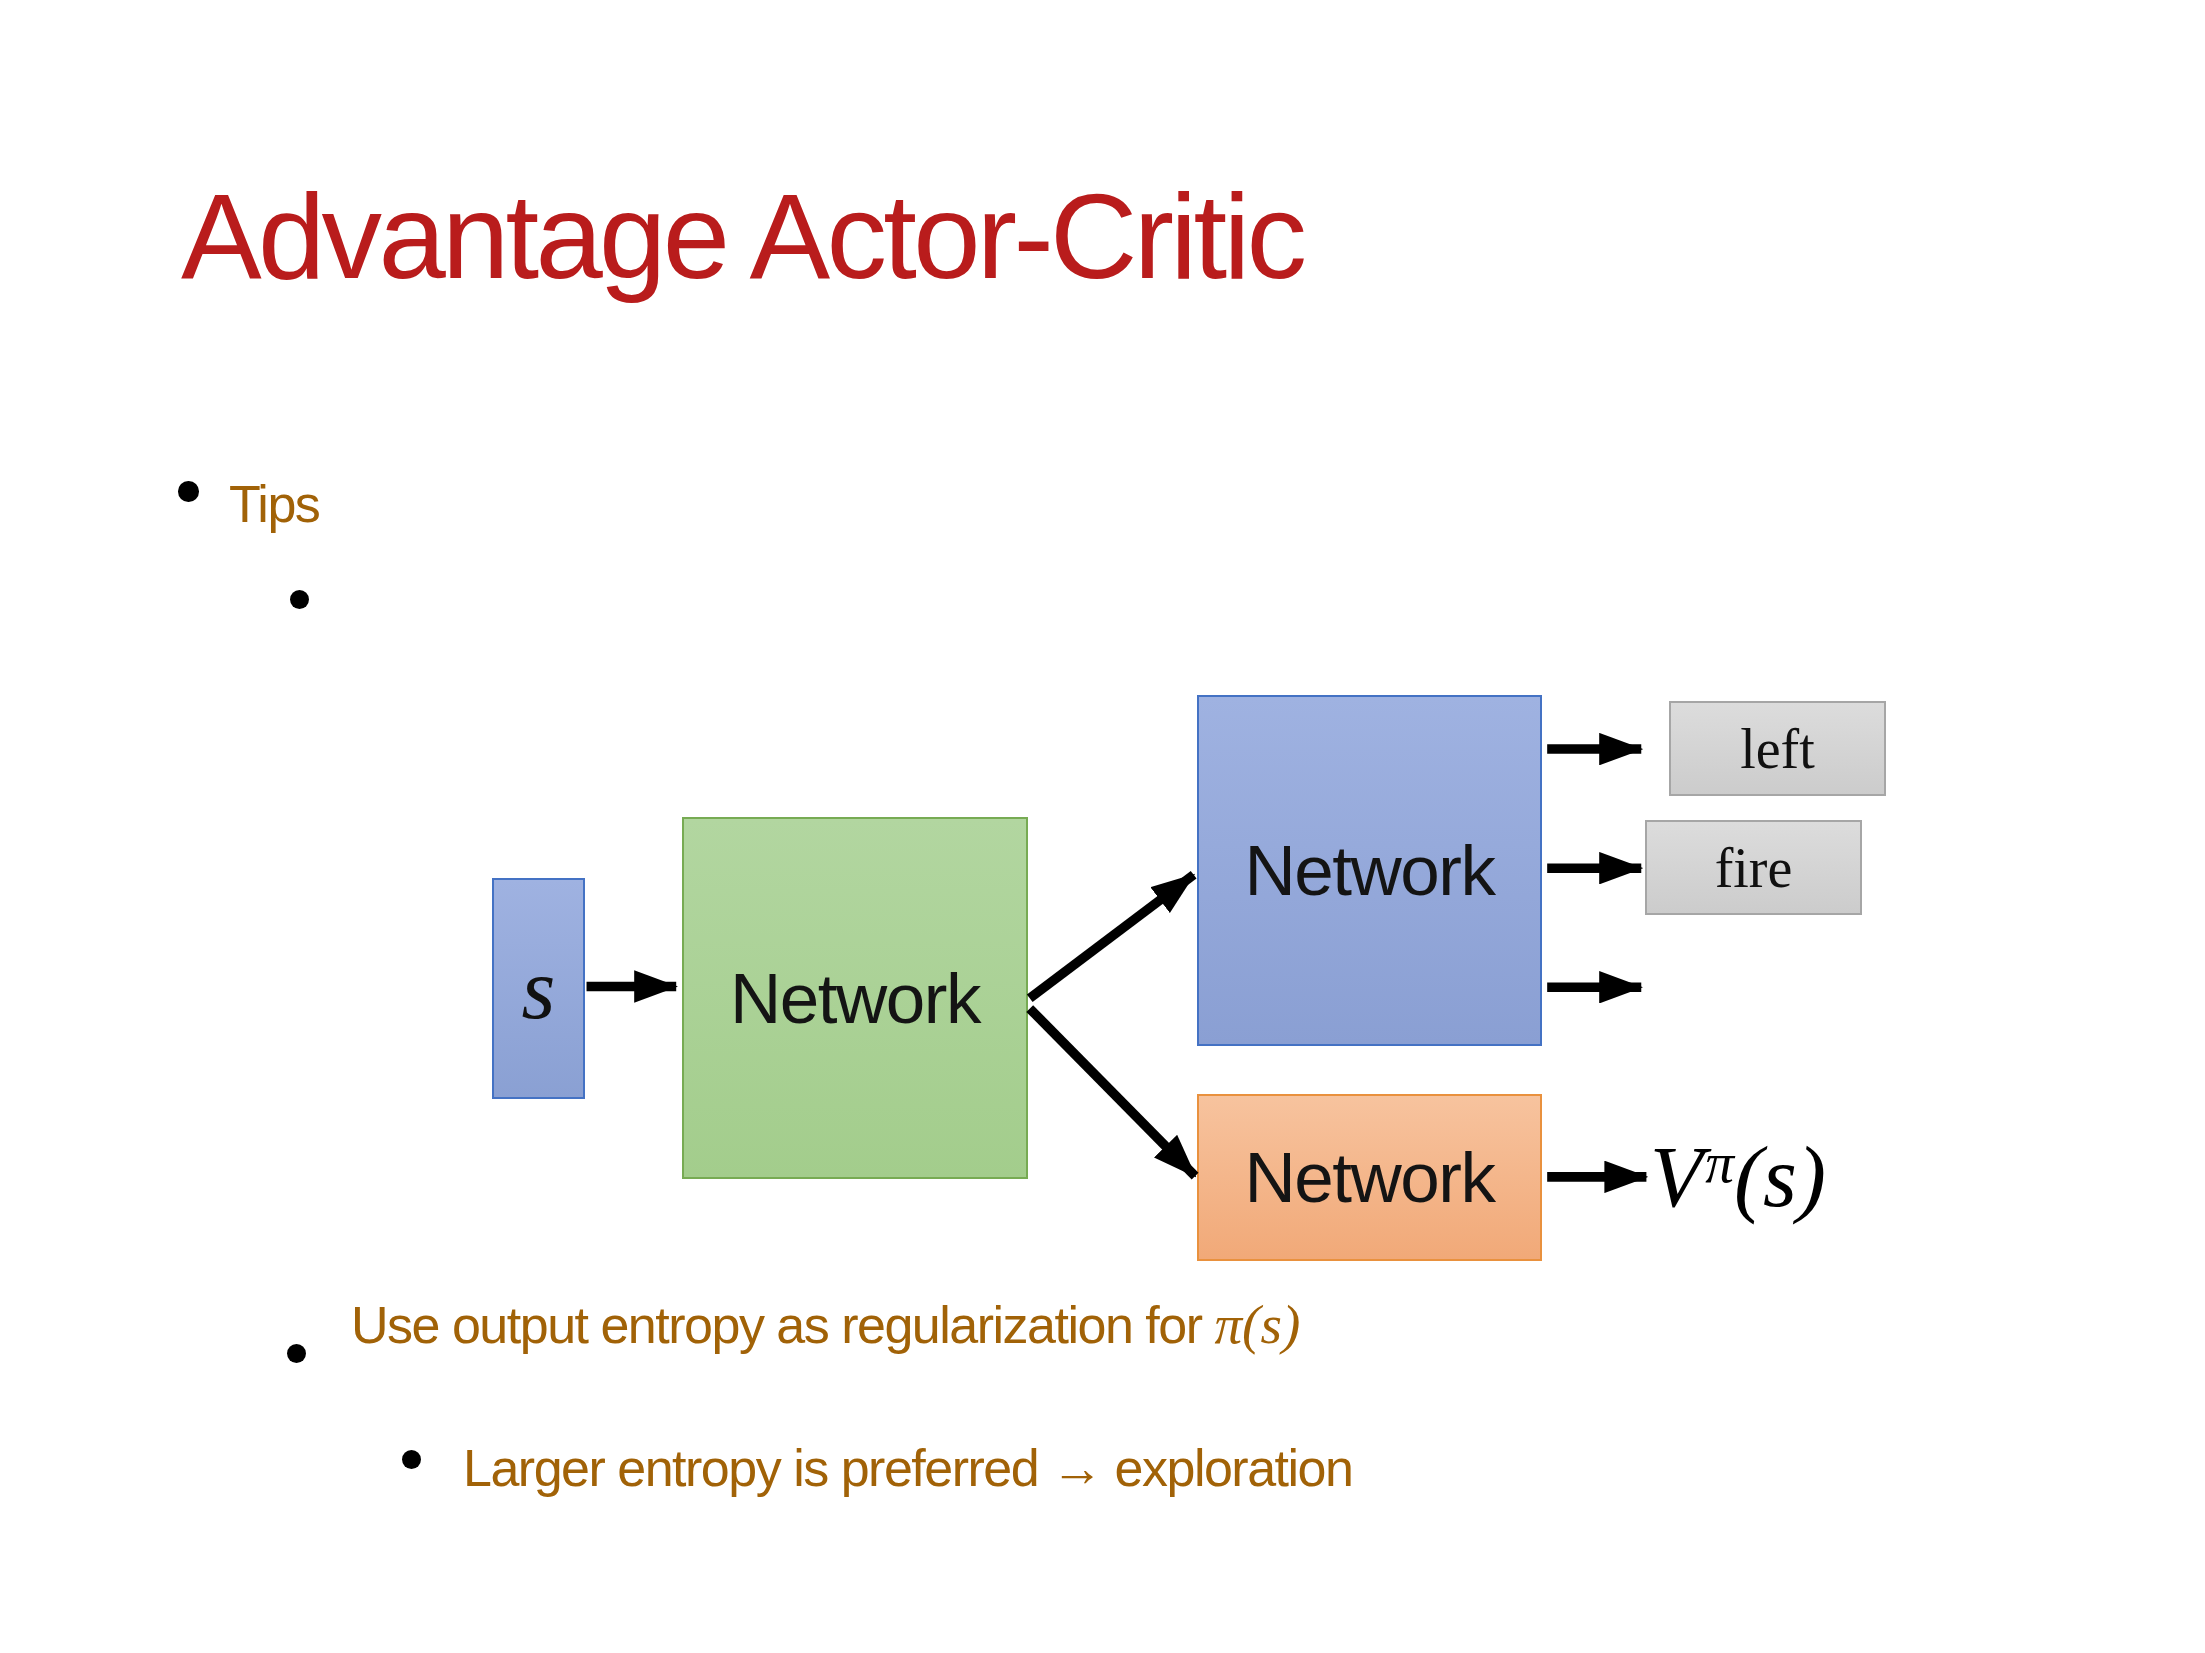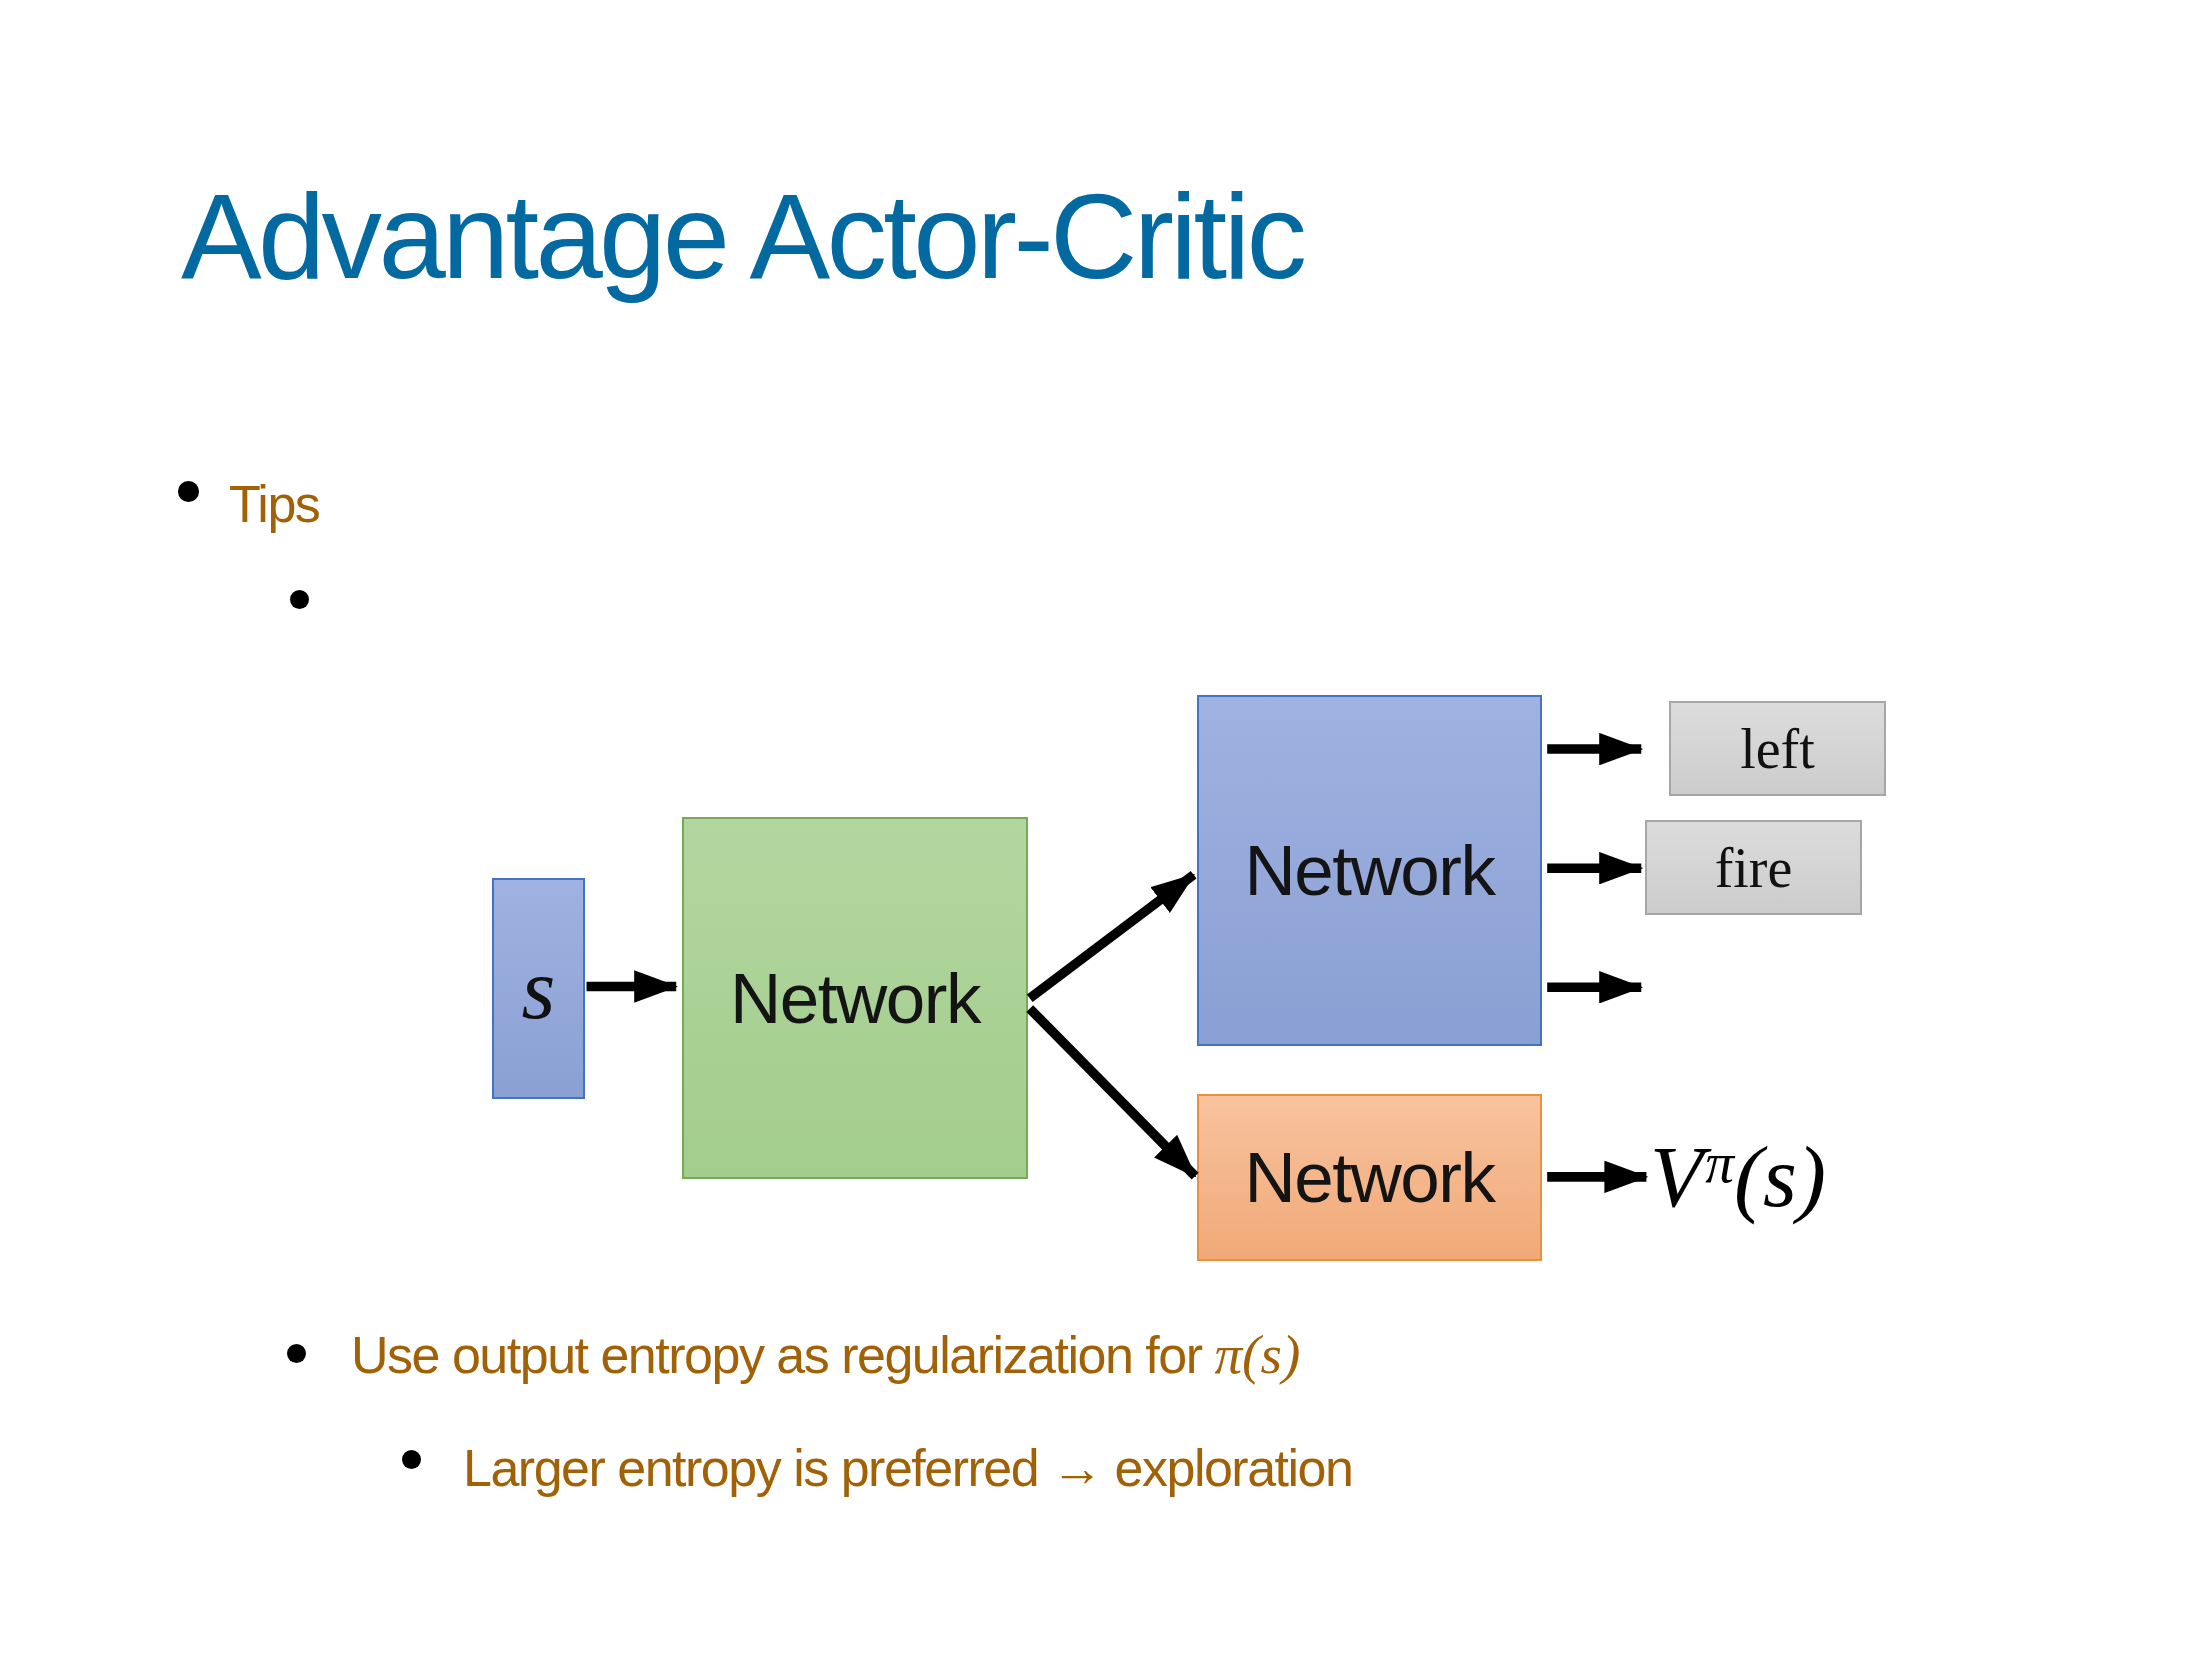--- a/index.html
+++ b/index.html
@@ -3,32 +3,32 @@
 <meta charset="utf-8">
 <style>
   html,body { margin:0; padding:0; background:#ffffff; }
   .slide {
     position:relative; width:2205px; height:1654px; background:#ffffff;
     font-family:"Liberation Sans", sans-serif; color:#000; overflow:hidden;
   }
   .abs { position:absolute; }
   .title {
     left:181px; top:173px; font-size:121px; letter-spacing:-3.7px;
-    line-height:1.05; color:#0369a1; white-space:nowrap;
+    line-height:1.05; color:#b91c1c; white-space:nowrap;
   }
   .dot { border-radius:50%; background:#000; }
   .dot1 { left:178px; top:481px; width:20.6px; height:20.6px; }
   .dot2 { left:290px; top:590px; width:19px; height:19px; }
   .dot3 { left:287px; top:1344px; width:19px; height:19px; }
   .dot4 { left:402px; top:1450px; width:19px; height:19px; }
   .body-text { font-size:52px; letter-spacing:-1.5px; line-height:1.0; white-space:nowrap; color:#a16207;margin-top:25px; }
   .tips   { left:229px; top:453px; }
   .sub1   { left:348px; top:560px; line-height:98px; }
   .sub1 .line { display:block; }
-  .sub2   { left:351px; top:1302px; }
+  .sub2   { left:351px; top:1272px; }
   .sub3   { left:463px; top:1417px; }
   .math { font-family:"Liberation Serif", serif; font-style:italic; font-size:1.06em; letter-spacing:0px; }
   .keepspace { white-space:pre-wrap; }
   .msup { font-size:0.66em; position:relative; top:-0.42em; font-style:italic; margin-left:2.2px; }
 
   .box { position:absolute; display:flex; align-items:center; justify-content:center; box-sizing:border-box; }
   .net-label { font-size:71px; letter-spacing:-1.5px; color:#141414; }
   .state-box {
     left:492px; top:878px; width:93px; height:221px;
     background:linear-gradient(180deg,#9fb2e1 0%,#8aa0d3 100%);

